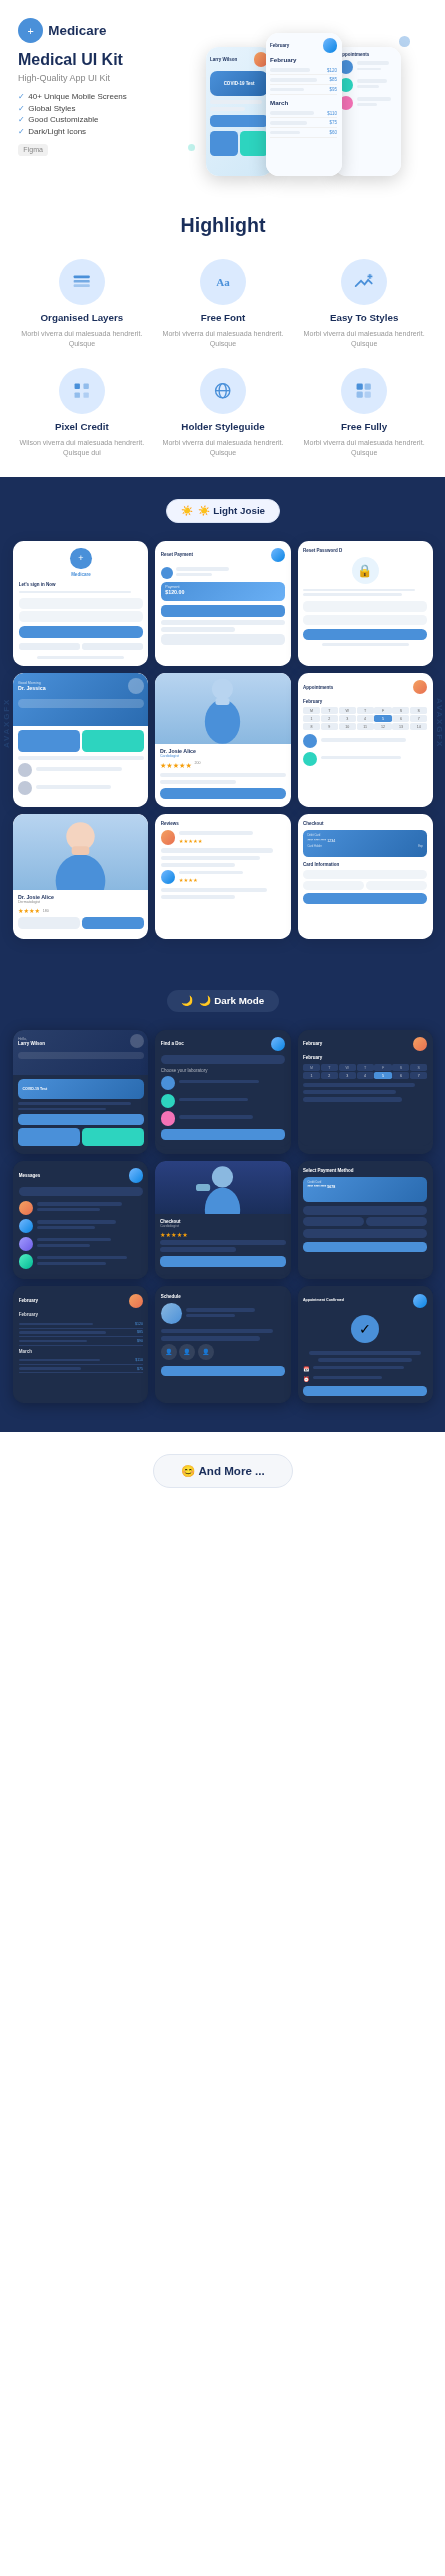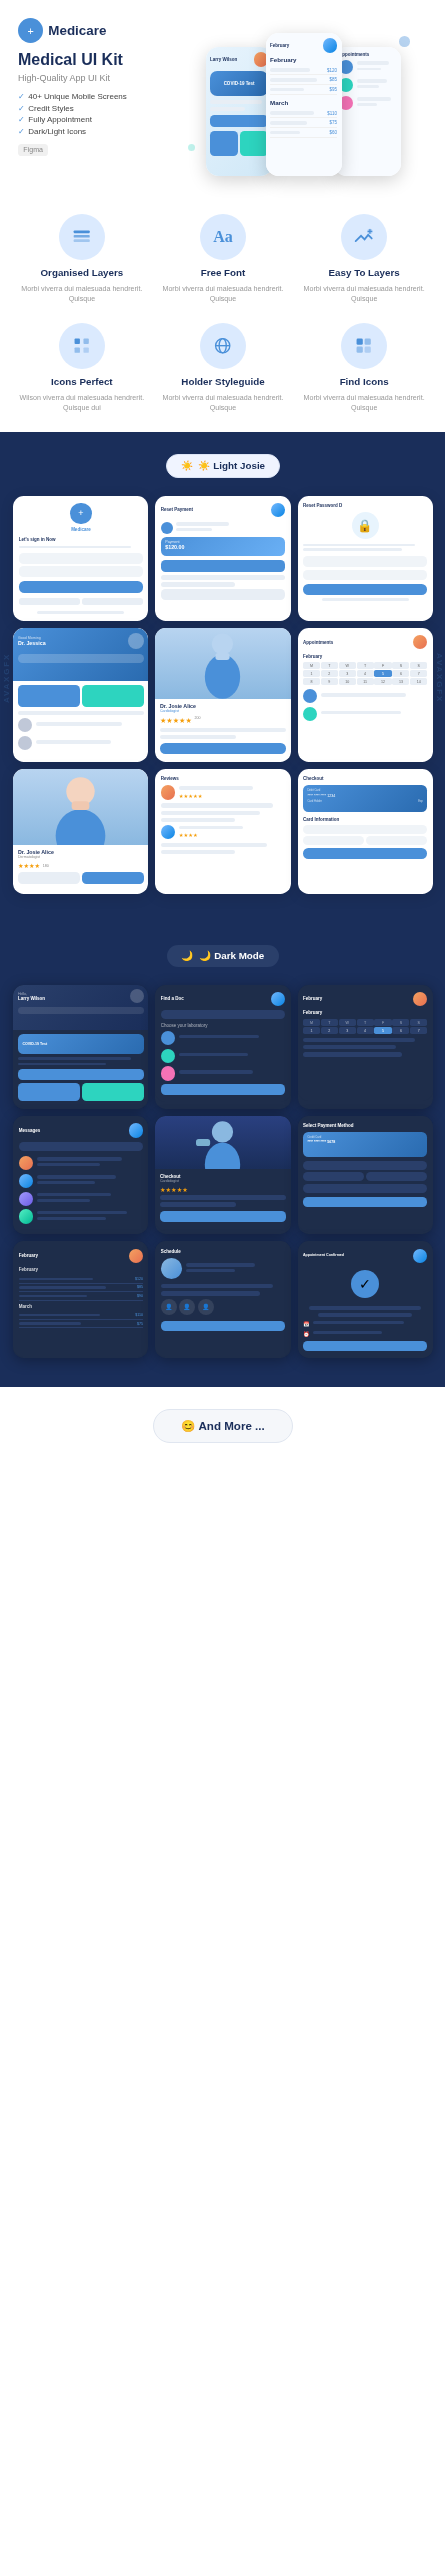--- a/index.html
+++ b/index.html
@@ -387,22 +387,22 @@
 <div class="header-section">
   <div class="header-left">
     <div class="logo-row">
       <div class="logo-icon">+</div>
       <span class="logo-text">Medicare</span>
     </div>
     <div class="kit-title">Medical UI Kit</div>
     <div class="kit-subtitle">High-Quality App UI Kit</div>
     <ul class="feature-list">
       <li>40+ Unique Mobile Screens</li>
-      <li>Credit Styles</li>
-      <li>Fully Appointment</li>
+      <li>Global Styles</li>
+      <li>Good Customizable</li>
       <li>Dark/Light Icons</li>
     </ul>
     <div class="figma-badge">Figma</div>
   </div>
 
   <div class="header-right">
     <div class="hero-phones">
 
       <div class="hero-phone hp-left">
         <div class="phone-inner" style="padding:5.3px 4.5px;">
@@ -484,64 +484,65 @@
           </div>
         </div>
       </div>
     </div>
     <div class="floating-dot dot1"></div>
     <div class="floating-dot dot2"></div>
   </div>
 </div>
 
 <div class="highlight-section">
+  <div class="section-title">Highlight</div>
   <div class="features-grid">
 
     <div class="feature-item">
       <div class="feature-icon-circle blue">
         <svg width="21.4" height="21.4" viewBox="0 0 24 24" fill="none">
           <rect x="3" y="5" width="18" height="3" rx="1" fill="#4a90d9"></rect>
           <rect x="3" y="10" width="18" height="3" rx="1" fill="#4a90d9" opacity="0.7"></rect>
           <rect x="3" y="15" width="18" height="3" rx="1" fill="#4a90d9" opacity="0.4"></rect>
         </svg>
       </div>
       <div class="feature-name">Organised Layers</div>
       <div class="feature-desc">Morbi viverra dui malesuada hendrerit. Quisque</div>
     </div>
 
     <div class="feature-item">
       <div class="feature-icon-circle blue">
-        <span style="font-size:16px;font-weight:700;color:#4a90d9;font-family:serif;">Aa</span>
+        <span style="font-size:11px;font-weight:700;color:#4a90d9;font-family:serif;">Aa</span>
       </div>
       <div class="feature-name">Free Font</div>
       <div class="feature-desc">Morbi viverra dui malesuada hendrerit. Quisque</div>
     </div>
 
     <div class="feature-item">
       <div class="feature-icon-circle blue">
         <svg width="21.4" height="21.4" viewBox="0 0 24 24" fill="none">
           <path d="M3 17L9 11L13 15L17 10L21 14" stroke="#4a90d9" stroke-width="2" stroke-linecap="round"></path>
           <circle cx="19" cy="6" r="3" fill="#4a90d9" opacity="0.3"></circle>
           <path d="M17 6H21M19 4V8" stroke="#4a90d9" stroke-width="1.5" stroke-linecap="round"></path>
         </svg>
       </div>
-      <div class="feature-name">Easy To Layers</div>
+      <div class="feature-name">Easy To Styles</div>
       <div class="feature-desc">Morbi viverra dui malesuada hendrerit. Quisque</div>
     </div>
 
     <div class="feature-item">
       <div class="feature-icon-circle blue">
         <svg width="21.4" height="21.4" viewBox="0 0 24 24" fill="none">
           <rect x="4" y="4" width="6" height="6" rx="1" fill="#4a90d9"></rect>
           <rect x="14" y="4" width="6" height="6" rx="1" fill="#4a90d9" opacity="0.5"></rect>
           <rect x="4" y="14" width="6" height="6" rx="1" fill="#4a90d9" opacity="0.5"></rect>
           <rect x="14" y="14" width="6" height="6" rx="1" fill="#4a90d9" opacity="0.3"></rect>
         </svg>
       </div>
-      <div class="feature-name">Icons Perfect</div>
+      <div class="feature-name">Pixel Credit</div>
       <div class="feature-desc">Wilson viverra dui malesuada hendrerit. Quisque dui</div>
     </div>
 
     <div class="feature-item">
       <div class="feature-icon-circle blue">
         <svg width="21.4" height="21.4" viewBox="0 0 24 24" fill="none">
           <circle cx="12" cy="12" r="8" stroke="#4a90d9" stroke-width="1.5"></circle>
           <ellipse cx="12" cy="12" rx="4" ry="8" stroke="#4a90d9" stroke-width="1.5"></ellipse>
           <path d="M4 12H20" stroke="#4a90d9" stroke-width="1.5"></path>
         </svg>
@@ -552,21 +553,21 @@
 
     <div class="feature-item">
       <div class="feature-icon-circle blue">
         <svg width="21.4" height="21.4" viewBox="0 0 24 24" fill="none">
           <rect x="4" y="4" width="7" height="7" rx="1.5" fill="#4a90d9"></rect>
           <rect x="13" y="4" width="7" height="7" rx="1.5" fill="#4a90d9" opacity="0.5"></rect>
           <rect x="4" y="13" width="7" height="7" rx="1.5" fill="#4a90d9" opacity="0.5"></rect>
           <rect x="13" y="13" width="7" height="7" rx="1.5" fill="#4a90d9" opacity="0.3"></rect>
         </svg>
       </div>
-      <div class="feature-name">Find Icons</div>
+      <div class="feature-name">Free Fully</div>
       <div class="feature-desc">Morbi viverra dui malesuada hendrerit. Quisque</div>
     </div>
 
   </div>
 </div>
 
 <div class="mode-section dark-bg relative-container">
 
   <div class="side-watermark" style="left:1.8px;top:50%;transform:translateY(-50%) rotate(180deg);">AVAXGFX</div>
   <div class="side-watermark" style="right:1.8px;top:50%;transform:translateY(-50%);">AVAXGFX</div>

